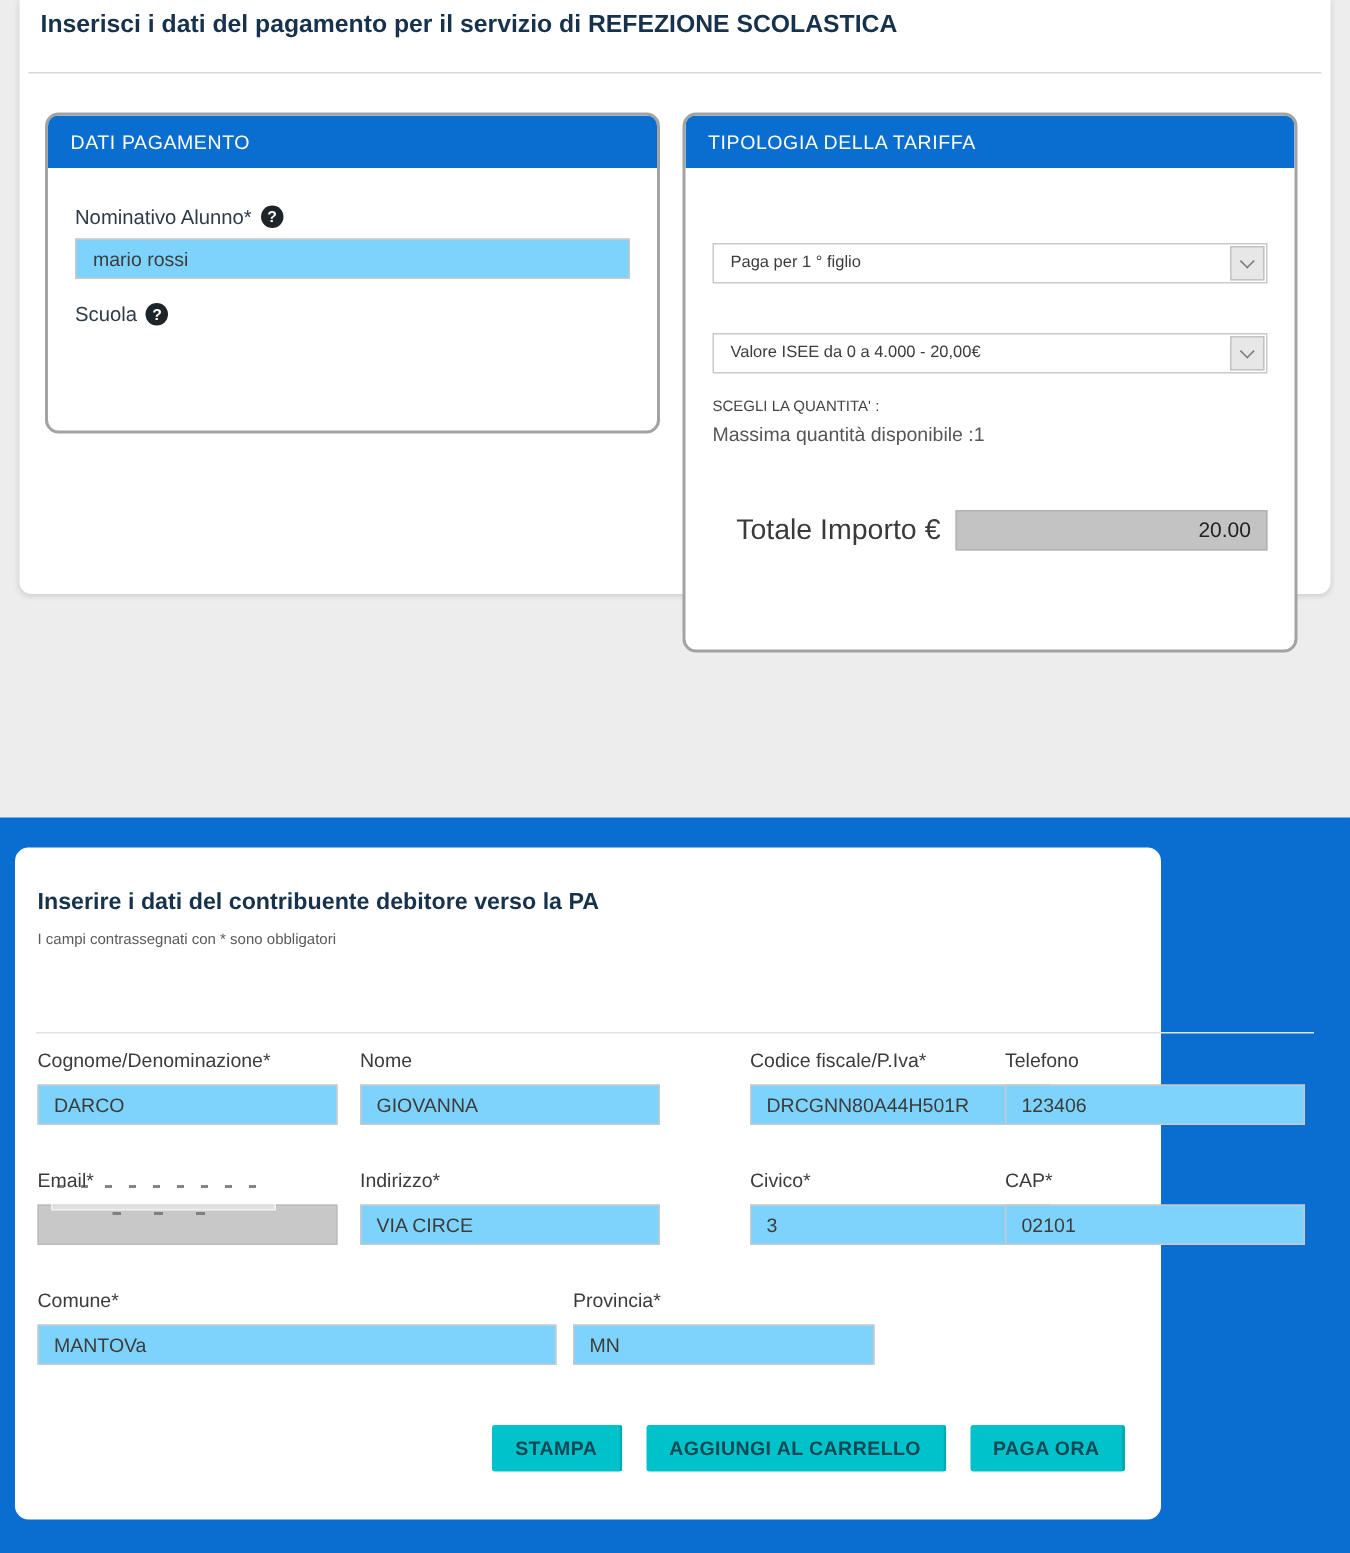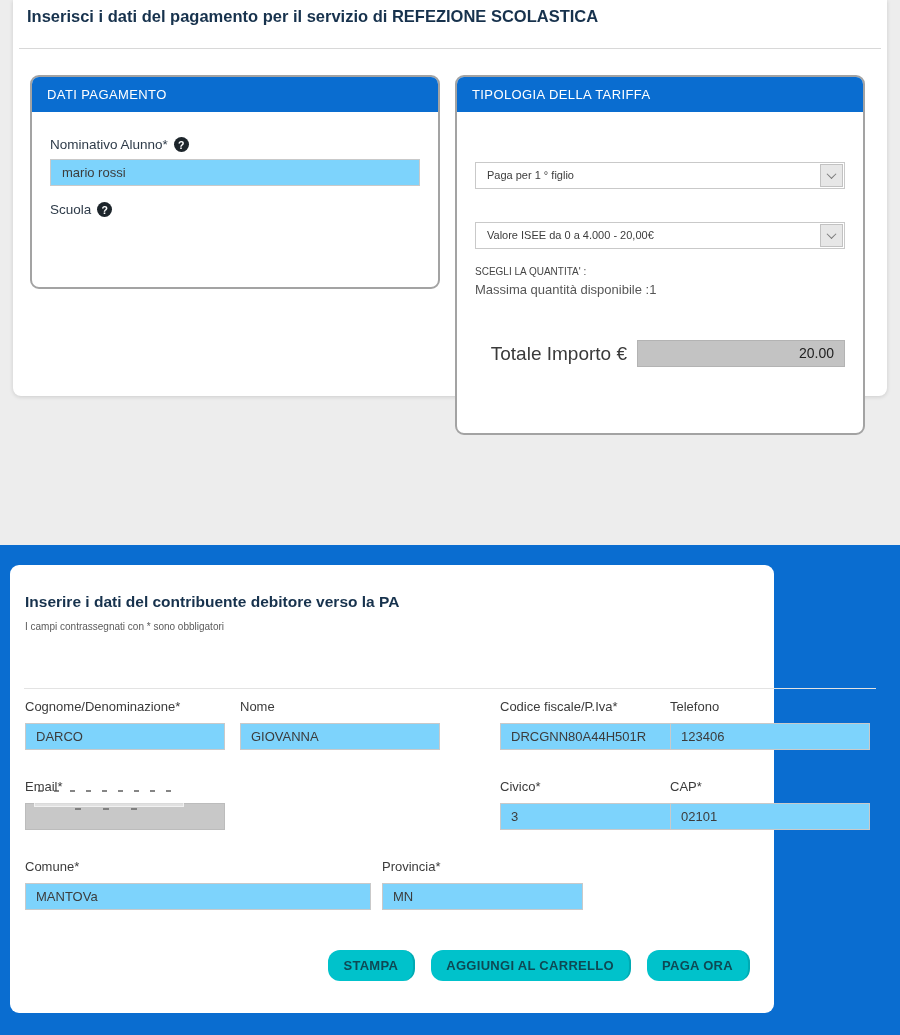--- a/index.html
+++ b/index.html
@@ -79,21 +79,21 @@
   .redact { position:absolute; left:9px; top:15px; width:150px; height:13px;
     background:rgba(255,255,255,.45); border:1px solid rgba(255,255,255,.55); }
   .redact-marks { position:absolute; left:3px; top:-5px; width:140px; height:2px; opacity:.65;
     background:repeating-linear-gradient(90deg,#444 0 5px,transparent 5px 16px); }
   .redact-marks2 { position:absolute; left:40px; bottom:-4px; width:70px; height:2px; opacity:.55;
     background:repeating-linear-gradient(90deg,#444 0 6px,transparent 6px 28px); }
 
   .btn-row { position:absolute; right:24px; top:385px; display:flex; gap:16px; }
   .btn { height:31px; background:#00c2cb; border:none; border-right:2px solid #00aab3;
     color:#0d4954; font-family:"Liberation Sans", sans-serif; font-weight:bold; font-size:13px;
-    letter-spacing:.3px; padding:0 15px; border-radius:12px; cursor:pointer; }
+    letter-spacing:.3px; padding:0 15px; border-radius:2px; cursor:pointer; }
 </style>
 </head>
 <body>
 
 <div class="stage">
 
   <div class="top-card">
     <div class="page-title">Inserisci i dati del pagamento per il servizio di REFEZIONE SCOLASTICA</div>
     <div class="top-divider"></div>
 
@@ -161,20 +161,24 @@
       </div>
 
       <div class="bf r2 c1 email-wrap">
         <label>Email*</label>
         <input class="inp disabled" value="" style="">
         <div class="redact">
           <div class="redact-marks"></div>
           <div class="redact-marks2"></div>
         </div>
       </div>
+      <div class="bf r2 c2">
+        <label>Indirizzo*</label>
+        <input class="inp" value="VIA CIRCE" style="">
+      </div>
       <div class="bf r2 c3">
         <label>Civico*</label>
         <input class="inp" value="3" style="">
       </div>
       <div class="bf r2 c4">
         <label>CAP*</label>
         <input class="inp" value="02101" style="">
       </div>
 
       <div class="bf r3 w-comune">

